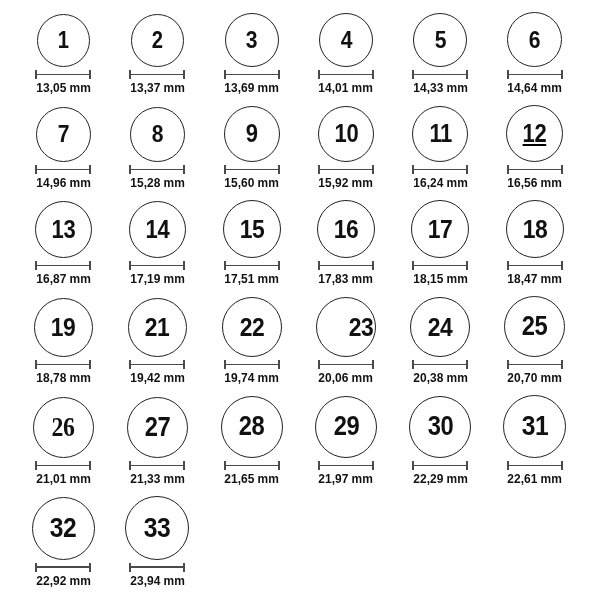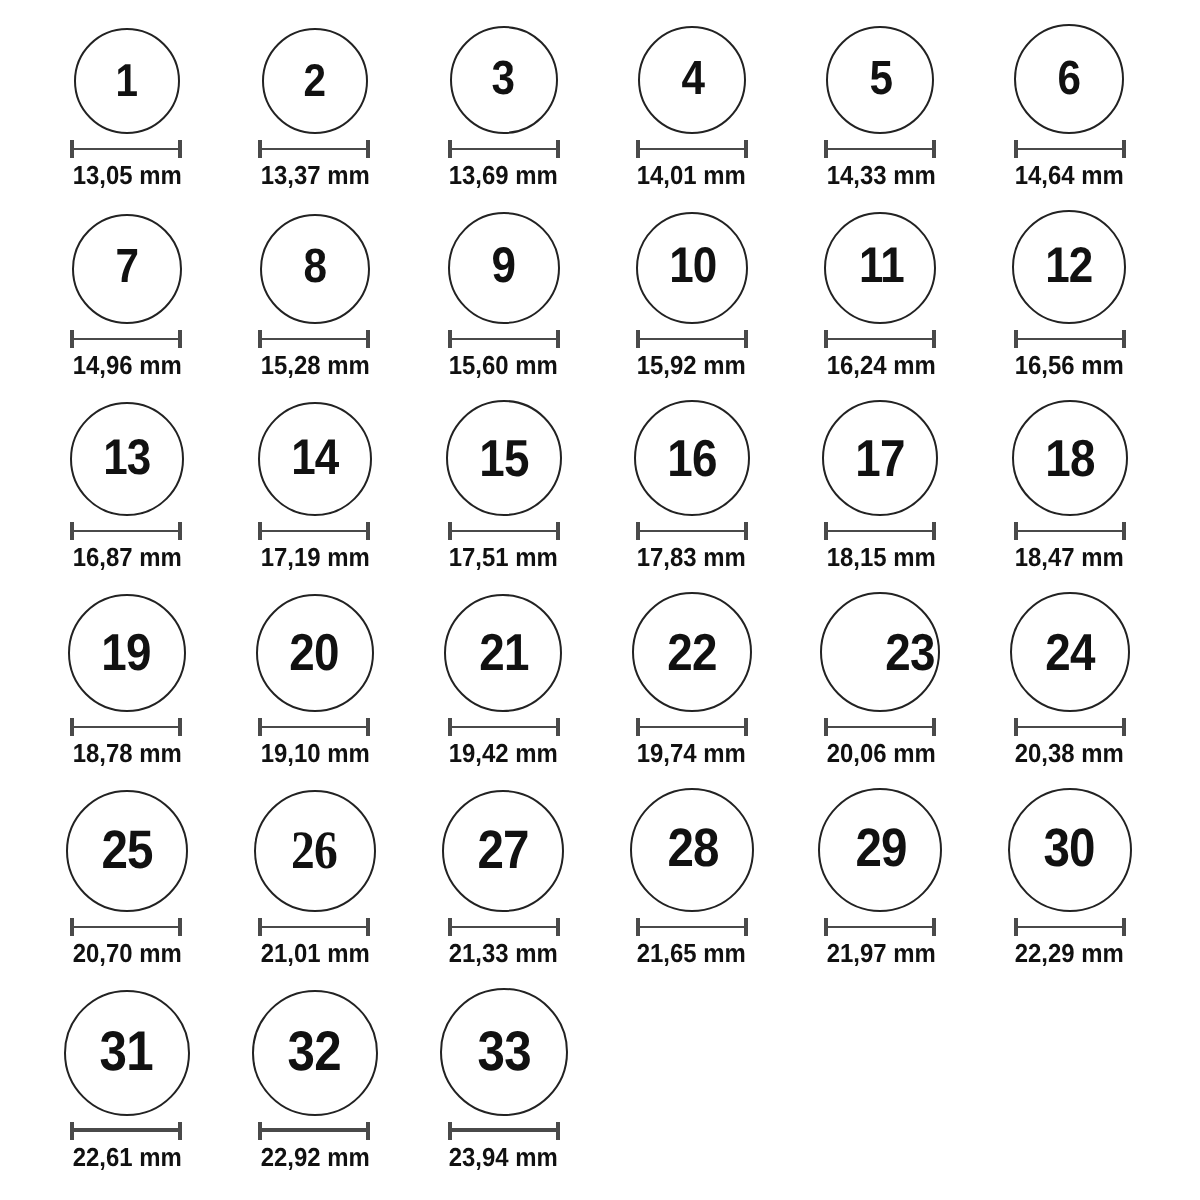--- a/index.html
+++ b/index.html
@@ -154,21 +154,21 @@
 
   <div class="cell">
     <div class="circle" style="width: 56px; height: 56px;">
       <span class="num" style="font-size: 25px;">11</span>
     </div>
     <div class="dim"></div>
     <span class="label">16,24 mm</span>
   </div>
 
   <div class="cell">
-    <div class="circle" style="width: 57px; height: 57px;">
+    <div class="circle" style="width: 57px; height: 57px; text-decoration: underline;">
       <span class="num" style="font-size: 25px;">12</span>
     </div>
     <div class="dim"></div>
     <span class="label">16,56 mm</span>
   </div>
 
   <div class="cell">
     <div class="circle" style="width: 57px; height: 57px;">
       <span class="num" style="font-size: 25px;">13</span>
     </div>
@@ -217,27 +217,20 @@
   </div>
 
   <div class="cell">
     <div class="circle" style="width: 59px; height: 59px;">
       <span class="num" style="font-size: 26px;">19</span>
     </div>
     <div class="dim"></div>
     <span class="label">18,78 mm</span>
   </div>
 
-  <div class="cell">
-    <div class="circle" style="width: 59px; height: 59px;">
-      <span class="num" style="font-size: 26px;">20</span>
-    </div>
-    <div class="dim"></div>
-    <span class="label">19,10 mm</span>
-  </div>
 
   <div class="cell">
     <div class="circle" style="width: 59px; height: 59px;">
       <span class="num" style="font-size: 26px;">21</span>
     </div>
     <div class="dim"></div>
     <span class="label">19,42 mm</span>
   </div>
 
   <div class="cell">

